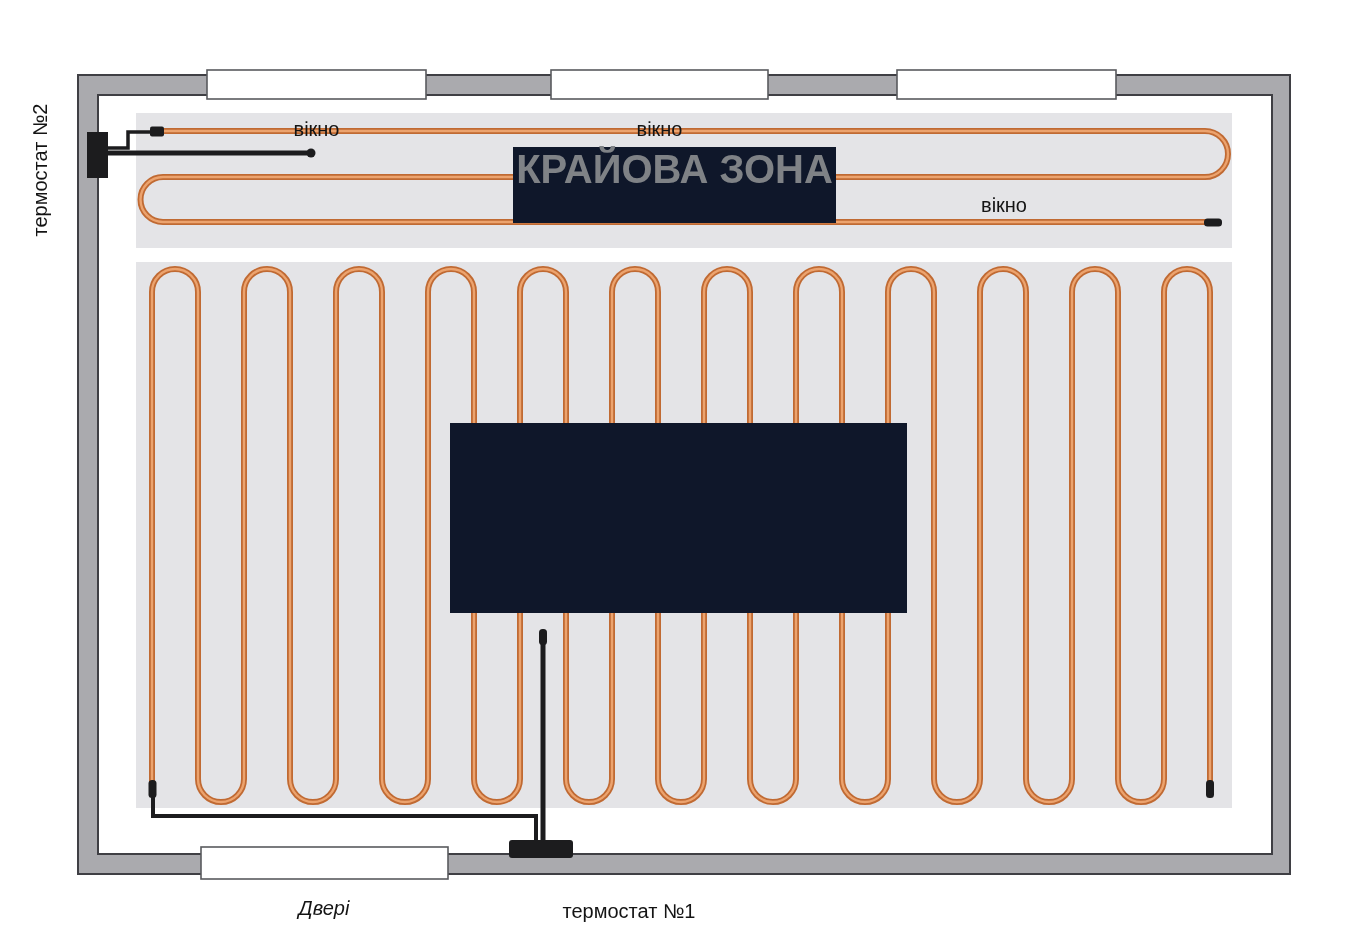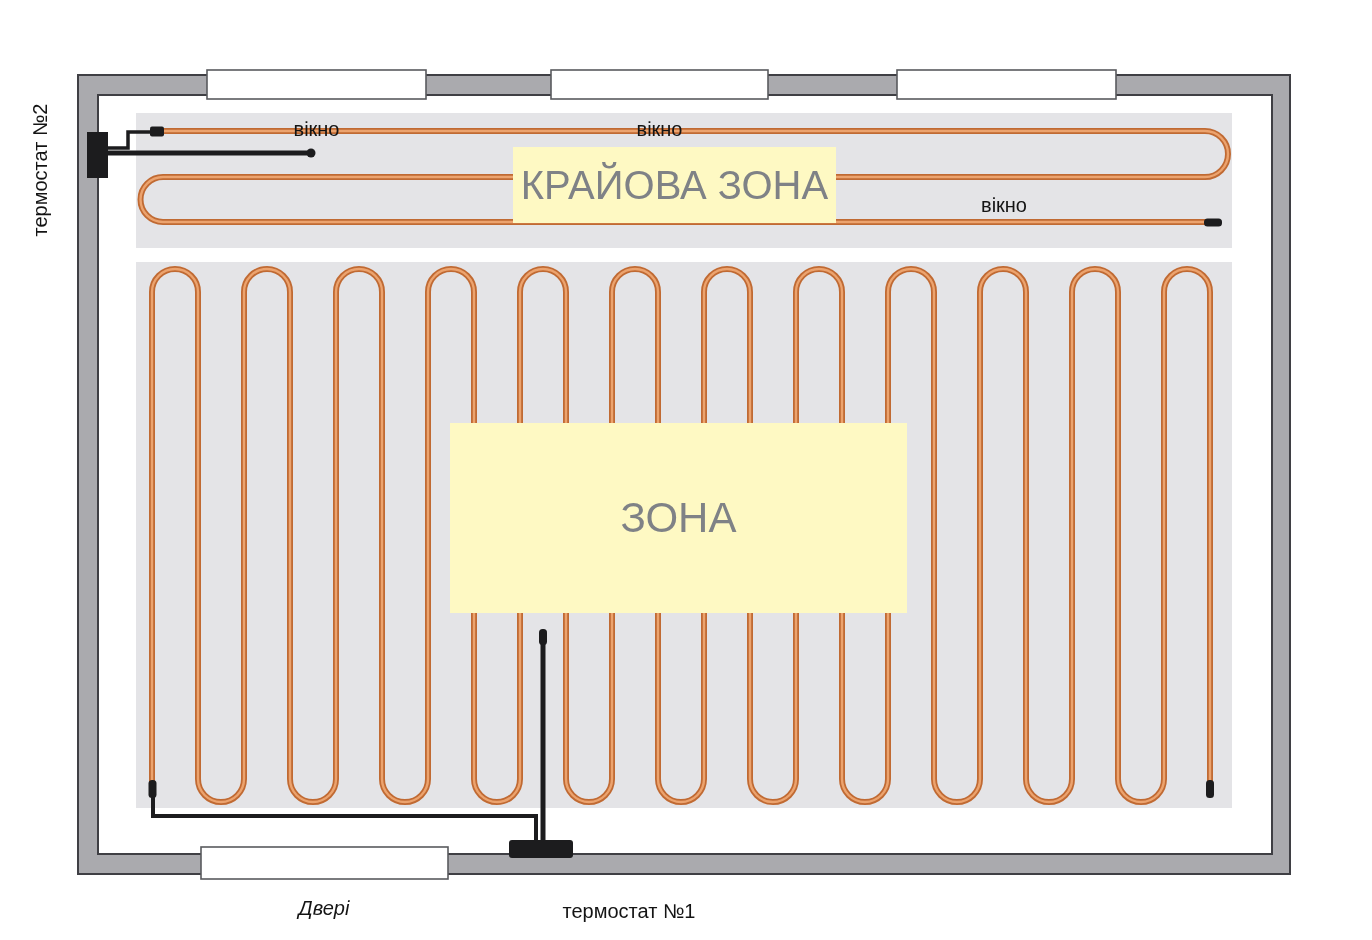--- a/index.html
+++ b/index.html
@@ -7,23 +7,23 @@
     --cable_outer:#c06a33; --cable_inner:#eca36e; --wire_black:#1c1c1e;
     --zone_label_text:#7f8286; --text_black:#141414; --window_border:#595a5e;
     --page_bg:#ffffff;
   }
   html,body{margin:0;padding:0;background:var(--page_bg);}
   body{width:1372px;height:940px;font-family:"Liberation Sans",sans-serif;}
   .canvas{position:relative;width:1372px;height:940px;background:var(--page_bg);overflow:hidden;}
   svg.diagram{position:absolute;left:0;top:0;}
   .lbl{position:absolute;color:var(--text_black);font-size:20px;line-height:24px;text-align:center;}
   .win-lbl{display:flex;align-items:center;justify-content:center;margin-top:44px;}
-  .zone-box{position:absolute;background:#fef9c3;color:var(--zone_label_text);
-            display:flex;flex-direction:column;align-items:center;justify-content:center;
-            text-align:center;}
+  .zone-box{position:absolute;background:#0f172a;color:var(--zone_label_text);
+            display:flex;flex-direction:column;align-items:center;justify-content:flex-start;
+            text-align:center;font-weight:bold;}
   #edge-zone-label{left:513px;top:147px;width:323px;height:76px;font-size:40px;}
   #main-zone-label{left:450px;top:423px;width:457px;height:190px;font-size:42px;line-height:58px;}
   #thermostat2-label{left:-35px;top:158px;width:150px;height:24px;transform:rotate(-90deg);}
   #window1-label{left:207px;top:70px;width:219px;height:29px;}
   #window2-label{left:551px;top:70px;width:217px;height:29px;}
   #window3-floor-label{left:950px;top:150px;width:108px;height:22px;}
   #door-label{left:274px;top:896px;width:100px;font-style:italic;}
   #thermostat1-label{left:529px;top:899px;width:200px;}
 </style>
 </head>
@@ -73,18 +73,17 @@
 
   <div class="lbl win-lbl" id="window1-label">вікно</div>
   <div class="lbl win-lbl" id="window2-label">вікно</div>
   <div class="lbl win-lbl" id="window3-floor-label">вікно</div>
 
   <div class="zone-box" id="edge-zone-label">
     <span>КРАЙОВА ЗОНА</span>
   </div>
 
   <div class="zone-box" id="main-zone-label">
-    <span>ЗОНА</span>
   </div>
 
   <div class="lbl" id="door-label">Двері</div>
   <div class="lbl" id="thermostat1-label">термостат №1</div>
 </div>
 
 </body></html>

